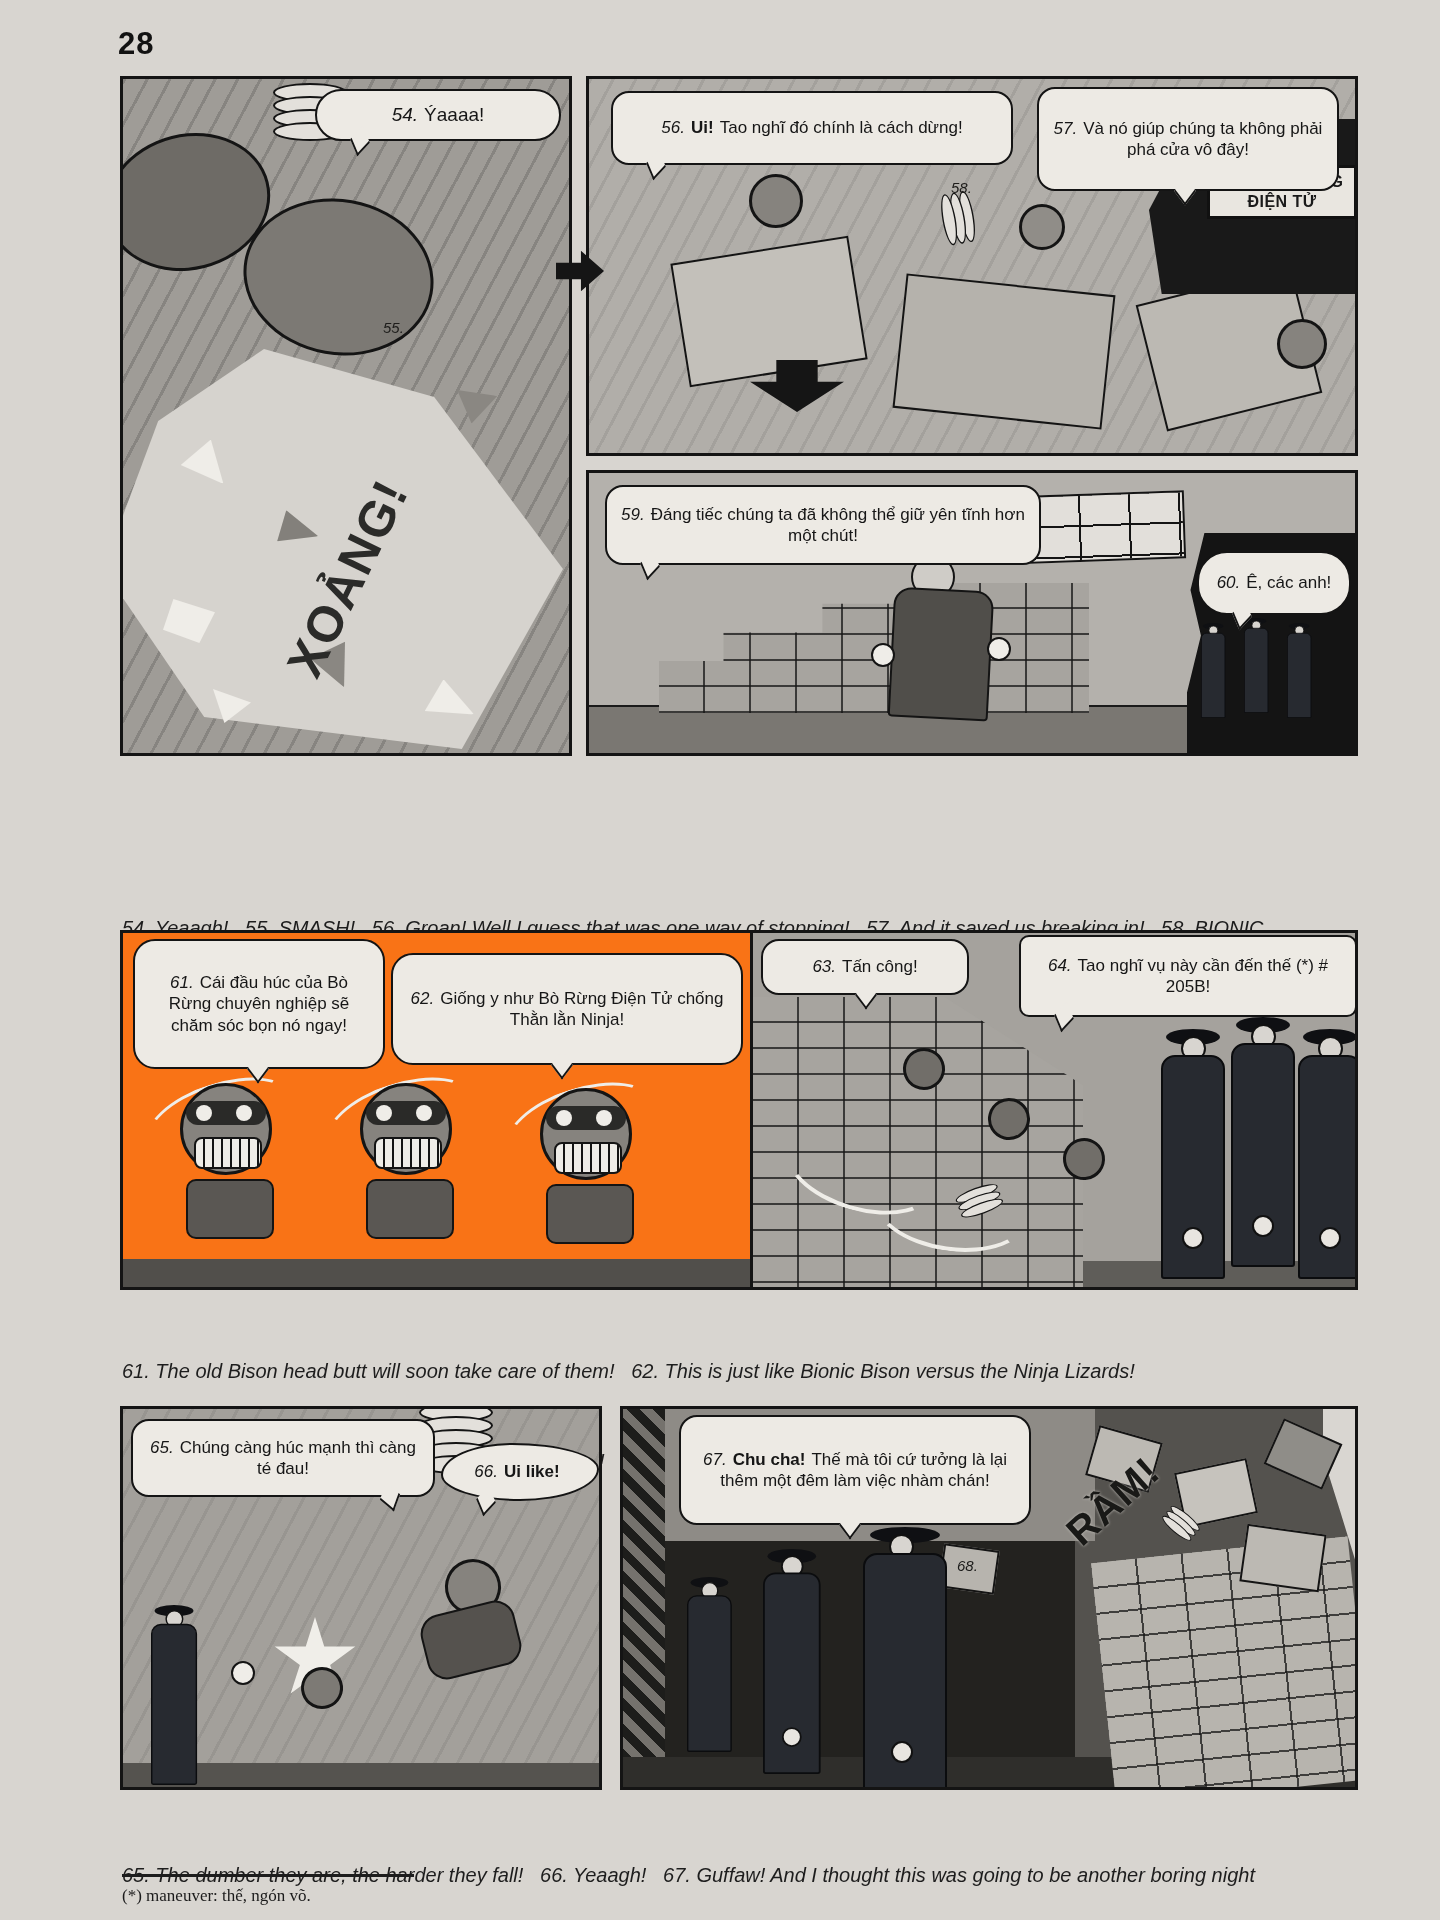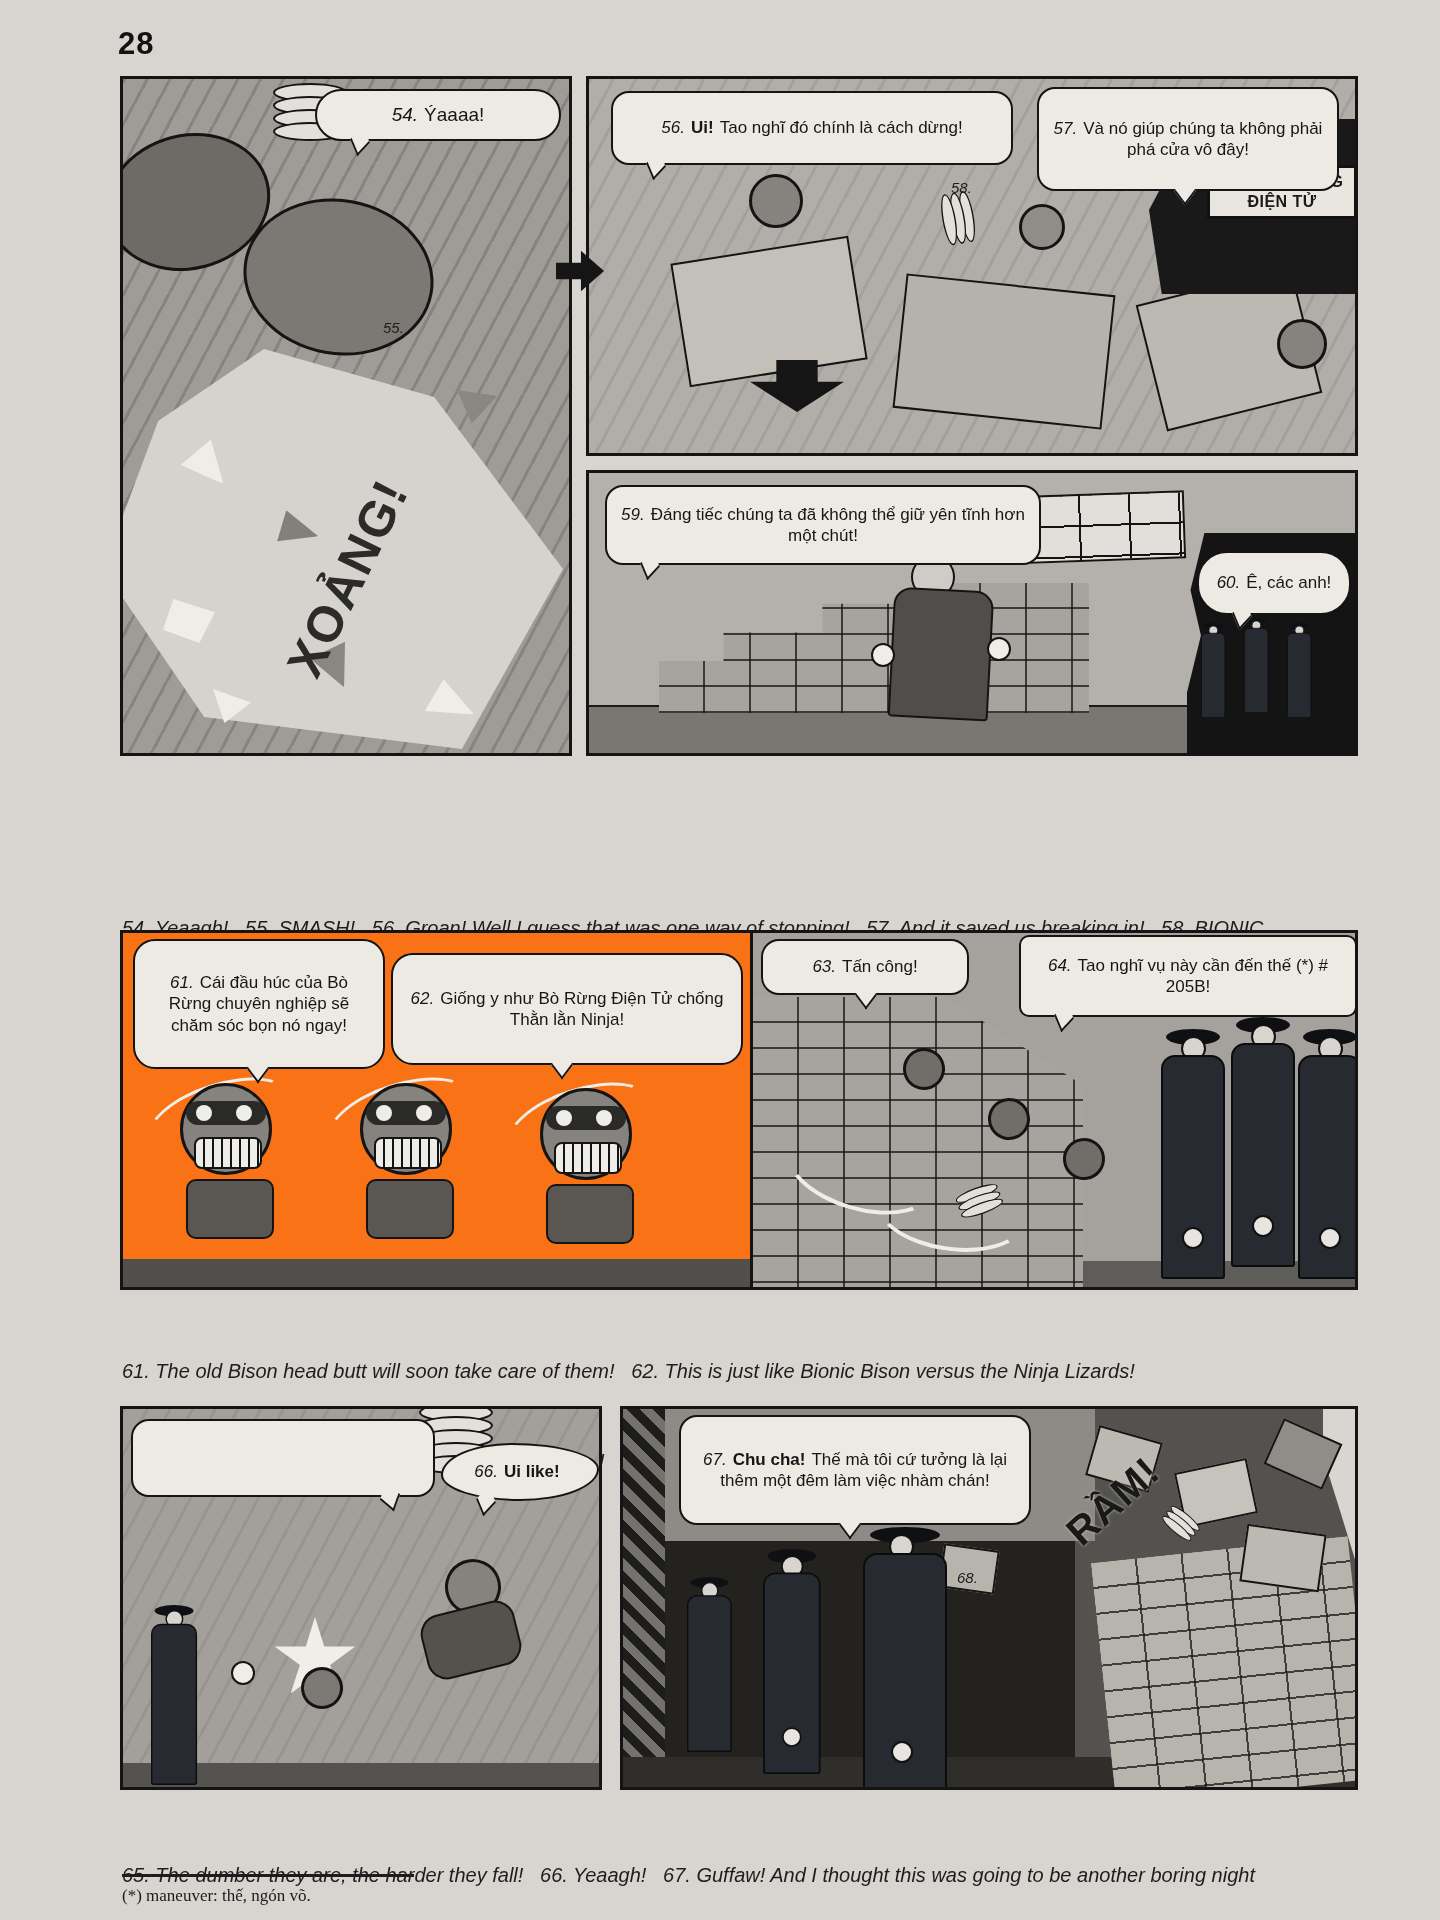--- a/index.html
+++ b/index.html
@@ -247,20 +247,21 @@
     <div class="head" style="left:322px;top:150px;width:56px;height:56px;transform:rotate(24deg);z-index:2;"></div>
     <div class="art" style="left:300px;top:198px;width:92px;height:62px;background:#55524e;border:2px solid #141414;border-radius:20px;transform:rotate(-14deg);z-index:2;"></div>
     <div class="head" style="left:178px;top:258px;width:42px;height:42px;background:#7d7a75;transform:rotate(-18deg);z-index:2;"></div>
     <div class="cop" style="left:28px;top:196px;transform:scale(.72);transform-origin:top left;">
         <i class="cap"></i>
         <i class="face"></i>
         <i class="bod"></i>
       </div>
     <div class="art" style="left:108px;top:252px;width:20px;height:20px;background:#efede8;border:2px solid #141414;border-radius:50%;z-index:3;"></div>
     <div class="bubble" style="left:8px;top:10px;width:304px;height:78px;">
+      <span><i class="num">65.</i><span>Chúng càng húc mạnh thì càng té đau!</span></span>
       <i class="tail t-br"></i>
     </div>
     <div class="bubble" style="left:318px;top:34px;width:158px;height:58px;border-radius:45% 55% 50% 50%/55% 45% 55% 45%;">
       <span><i class="num">66.</i><b>Ui like!</b></span>
       <i class="tail t-bl"></i>
     </div>
   </section>
 
   <section class="panel" style="left:620px;top:1406px;width:738px;height:384px;background:#54524e;">
     <div class="art" style="left:0;top:0;width:42px;height:100%;background:repeating-linear-gradient(45deg,#1d1d1b 0 9px,#75726d 9px 18px);border-right:2px solid #111;"></div>
@@ -272,21 +273,21 @@
     <div class="cube" style="left:556px;top:56px;width:74px;height:56px;background:#c6c3bd;transform:rotate(-12deg);z-index:2;"></div>
     <div class="cube" style="left:648px;top:20px;width:64px;height:50px;background:#8f8d88;transform:rotate(24deg);z-index:2;"></div>
     <div class="cube" style="left:620px;top:120px;width:80px;height:58px;background:#bcb9b3;transform:rotate(8deg);z-index:2;"></div>
     <div class="art" style="left:700px;top:0;width:38px;height:170px;background:#d9d6d1;clip-path:polygon(0 0,100% 0,100% 100%,45% 60%,0 28%);"></div>
     <div class="coil" style="left:520px;top:96px;transform:scale(.5) rotate(40deg);z-index:2;">
         <i></i>
         <i></i>
         <i></i>
       </div>
     <div class="cube" style="left:318px;top:138px;width:56px;height:44px;background:#b7b4ae;transform:rotate(8deg);z-index:2;"></div>
-    <div class="fig-label" style="left:334px;top:148px;color:#1b1b1a;z-index:3;margin-top:12px;">68.</div>
+    <div class="fig-label" style="left:334px;top:148px;color:#1b1b1a;z-index:3;">68.</div>
     <div class="sfx" style="left:420px;top:70px;width:140px;font-size:40px;letter-spacing:1px;transform:rotate(-42deg);color:#191917;z-index:3;text-shadow:0 0 3px #c6c3bd;">RẦM!</div>
     <div class="cop" style="left:140px;top:140px;transform:scale(.9);transform-origin:top left;">
         <i class="cap"></i>
         <i class="face"></i>
         <i class="bod"></i>
         <i class="hands"></i>
       </div>
     <div class="cop" style="left:240px;top:118px;width:84px;height:266px;">
         <i class="cap"></i>
         <i class="face"></i>

